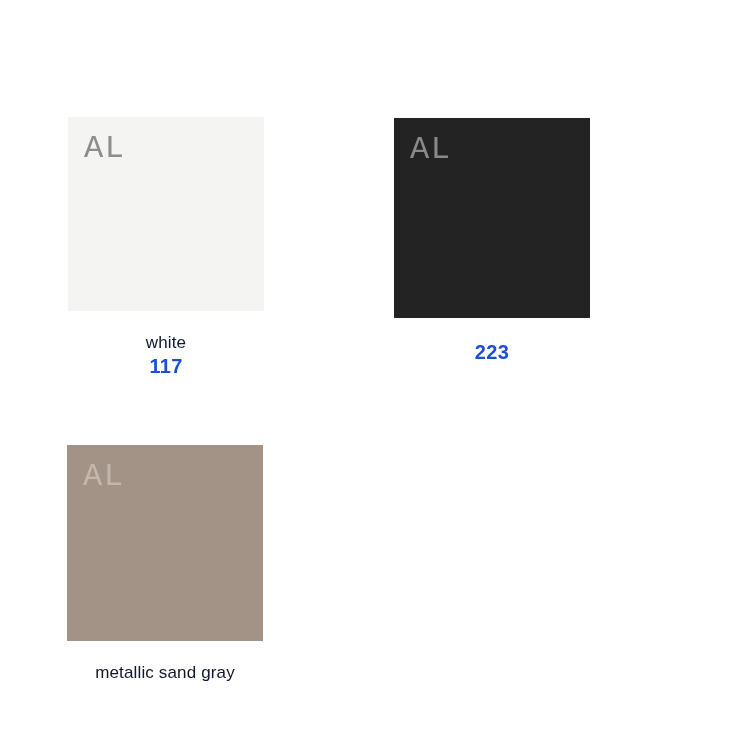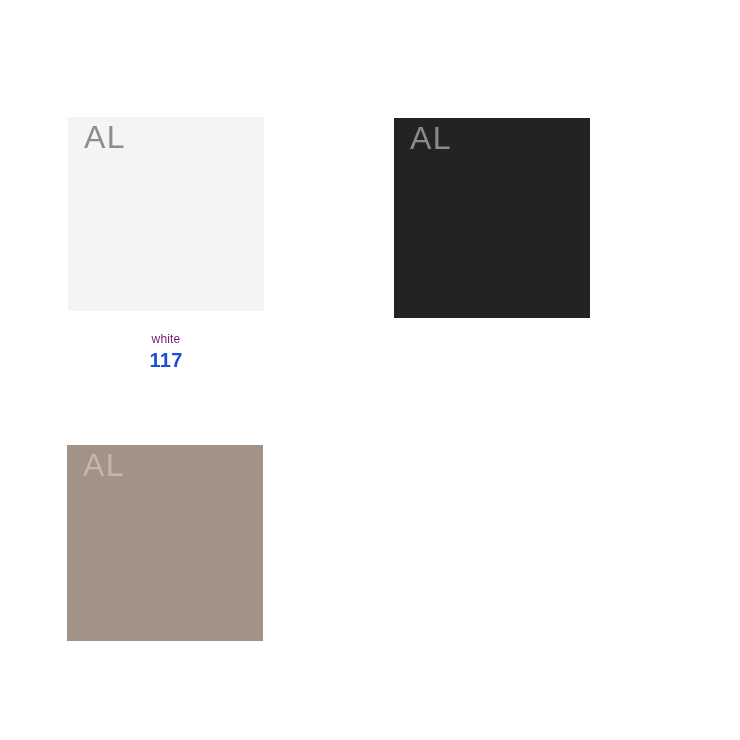--- a/index.html
+++ b/index.html
@@ -43,42 +43,42 @@
     overflow: hidden;
   }
 
   .swatch-chip-1 { height: 194px; }
   .swatch-chip-2 { height: 200px; }
   .swatch-chip-3 { height: 196px; }
 
   .swatch-watermark {
     position: absolute;
     left: 16px;
-    top: 4px;
-    font-family: Liberation Sans, sans-serif;
+    top: 16px;
+    font-family: Liberation Mono, monospace;
     font-size: 32px;
     font-weight: 300;
     letter-spacing: 1.5px;
     line-height: 1;
     user-select: none;
     -webkit-font-smoothing: antialiased;
   }
 
   .swatch-caption {
     width: 100%;
     text-align: center;
     margin-top: 21px;
   }
 
   .swatch-name {
     display: block;
     font-family: "Liberation Sans", "DejaVu Sans", sans-serif;
-    font-size: 12px;
+    font-size: 17px;
     font-weight: 400;
-    color: #701a75;
+    color: #0f172a;
     line-height: 1.25;
     letter-spacing: 0.15px;
   }
 
   .swatch-code {
     display: block;
     font-family: "Liberation Sans", "DejaVu Sans", sans-serif;
     font-size: 20px;
     font-weight: 700;
     color: #1d4ed8;
@@ -100,24 +100,26 @@
       <span class="swatch-name">white</span>
       <span class="swatch-code">117</span>
     </div>
   </div>
 
   <div class="swatch-cell cell-pos-1">
     <div class="swatch-chip swatch-chip-2" style="background-color:#232323;">
       <span class="swatch-watermark" style="color:#8a8a8a;">AL</span>
     </div>
     <div class="swatch-caption">
+      <span class="swatch-code">223</span>
     </div>
   </div>
 
   <div class="swatch-cell cell-pos-2">
     <div class="swatch-chip swatch-chip-3" style="background-color:#a39387;">
       <span class="swatch-watermark" style="color:#c3b6ac;">AL</span>
     </div>
     <div class="swatch-caption">
+      <span class="swatch-name">metallic sand gray</span>
     </div>
   </div>
 
 </div>
 
 </body></html>

